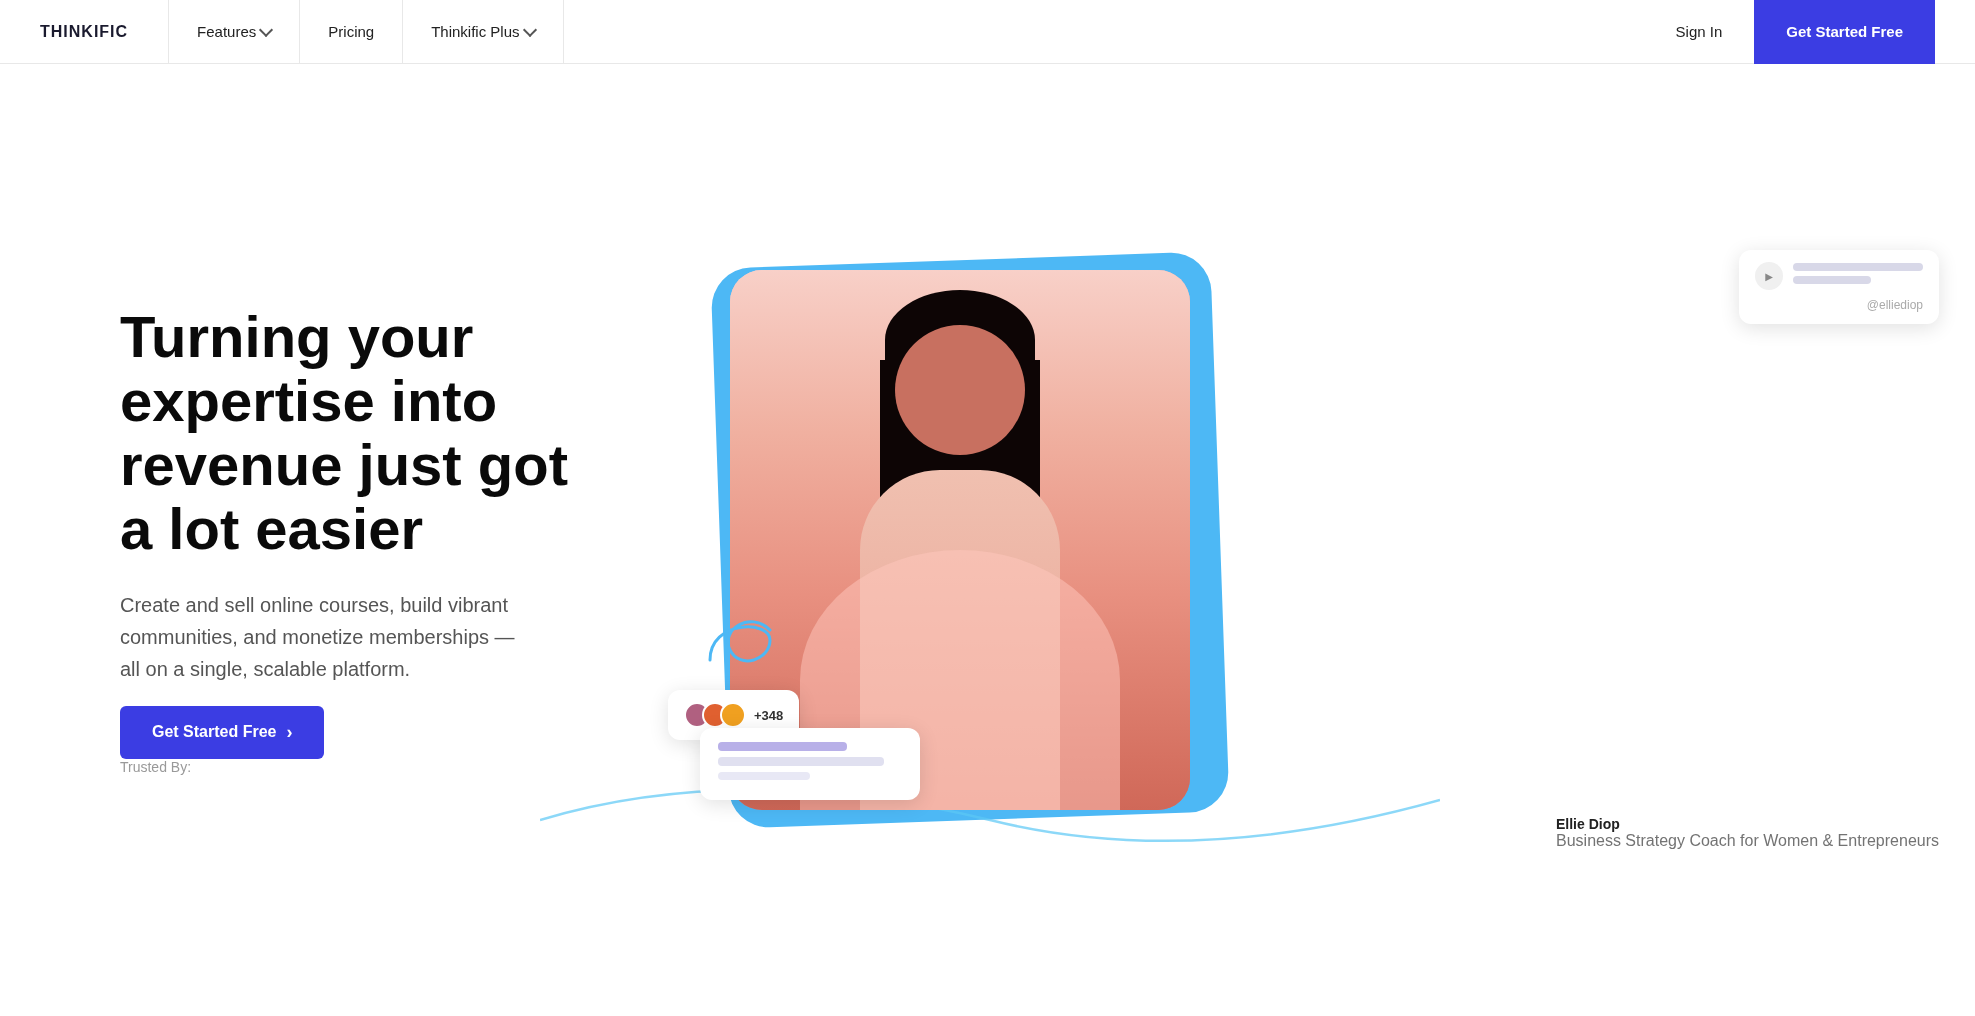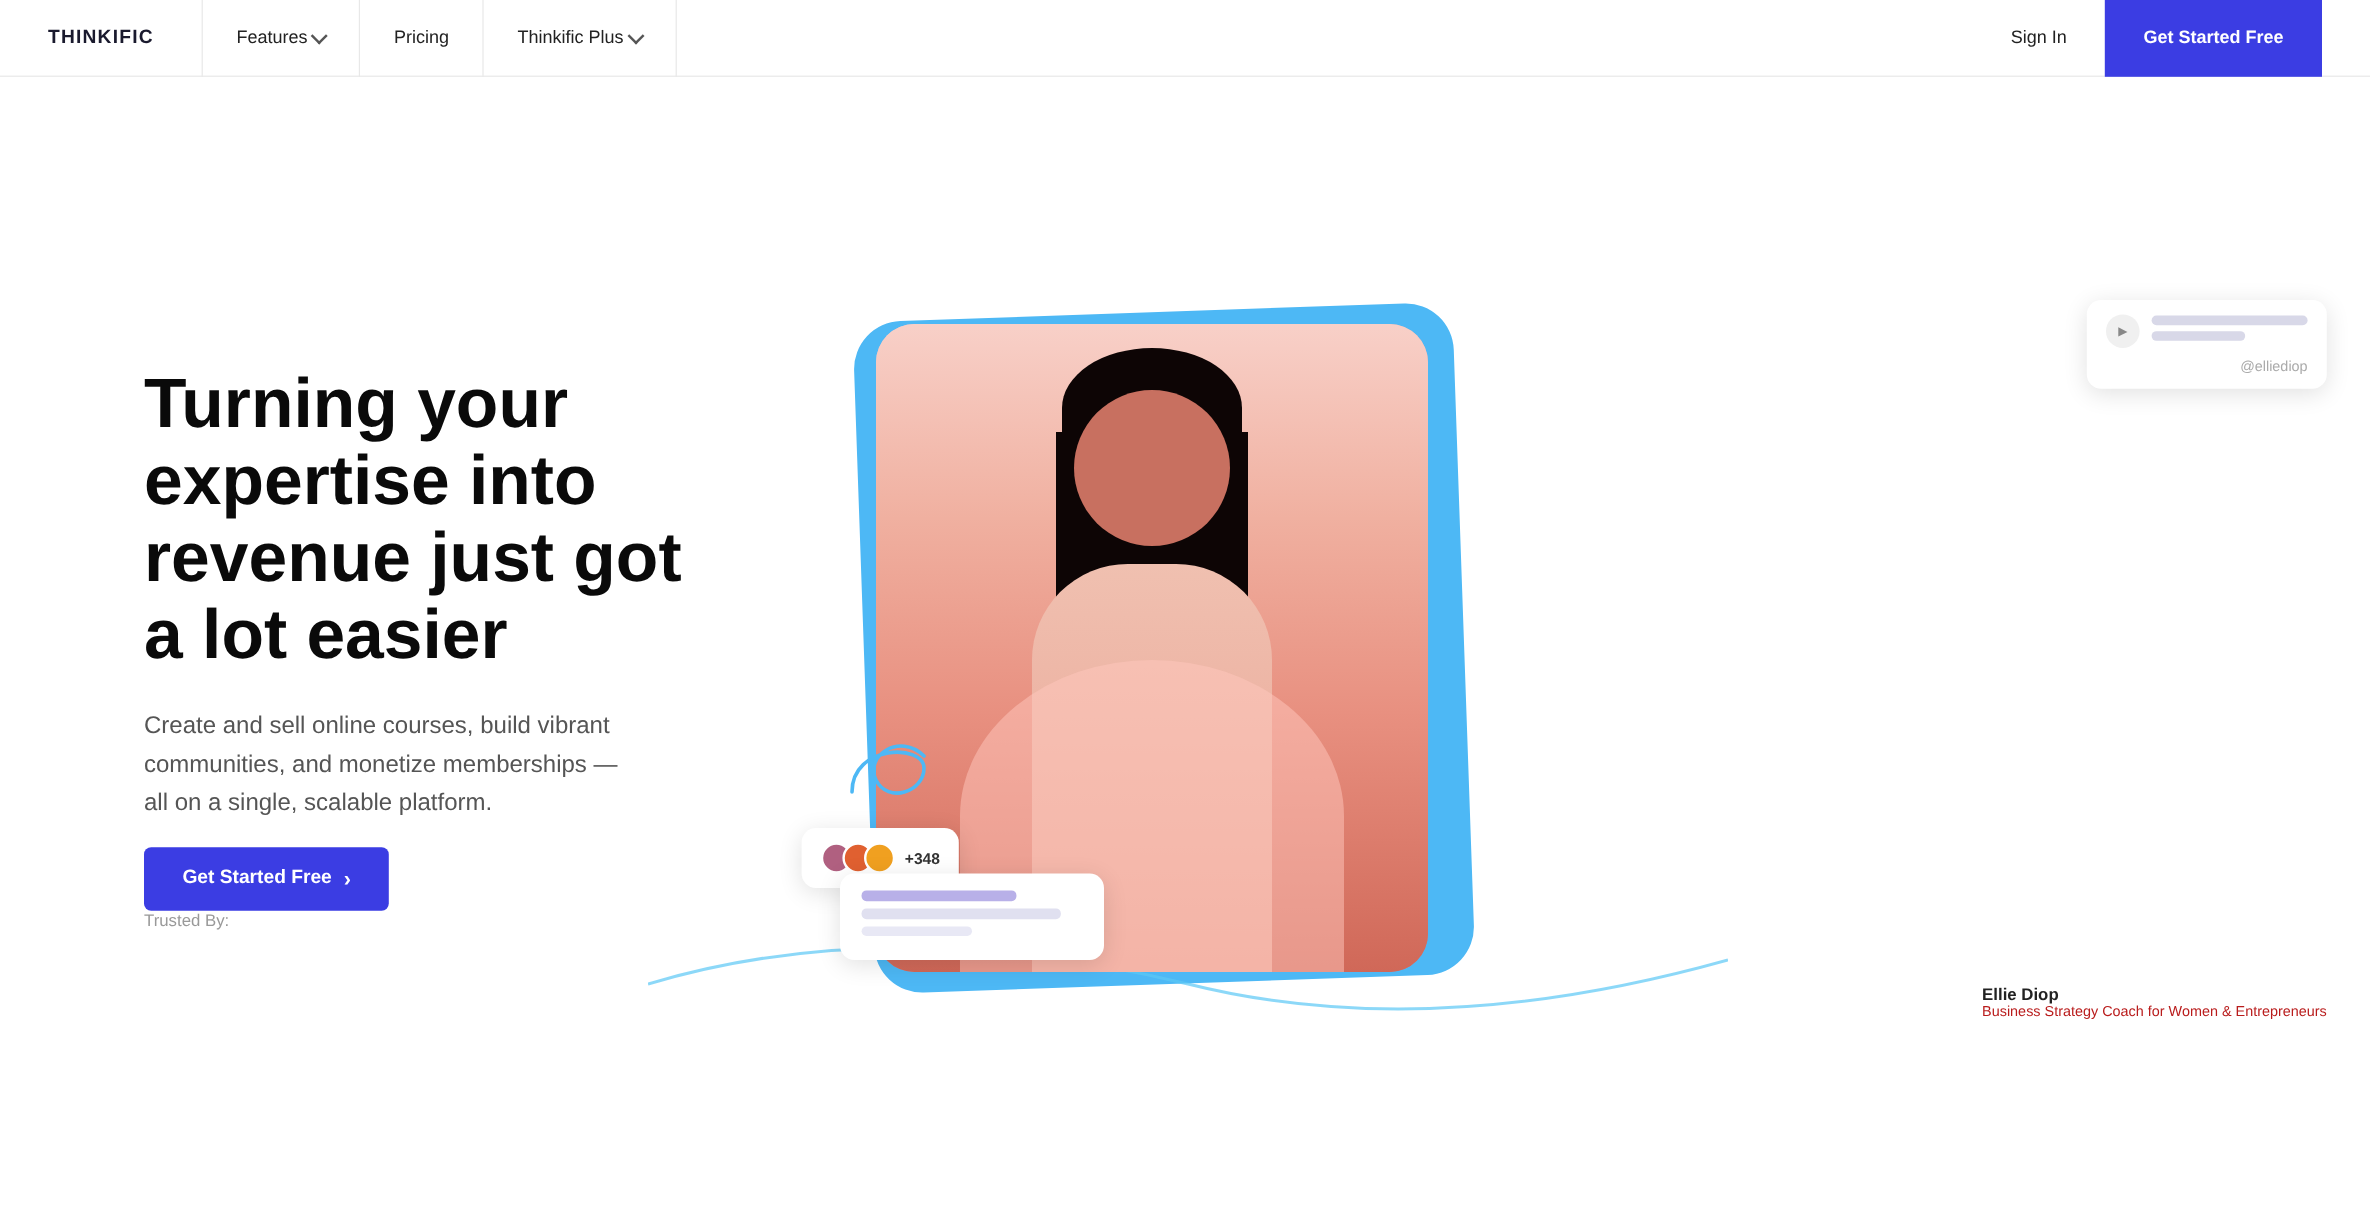--- a/index.html
+++ b/index.html
@@ -298,22 +298,22 @@
       bottom: 10px;
       right: -20px;
       z-index: 5;
     }
     .person-name {
       font-size: 14px;
       font-weight: 700;
       color: #222;
     }
     .person-title {
-      font-size: 12px;
-      color: #b91c1c;
+      font-size: 16px;
+      color: #737373;
       text-align: right;
     }
 
     
     .loop-svg {
       position: absolute;
       bottom: 180px;
       left: 50px;
       z-index: 3;
     }

